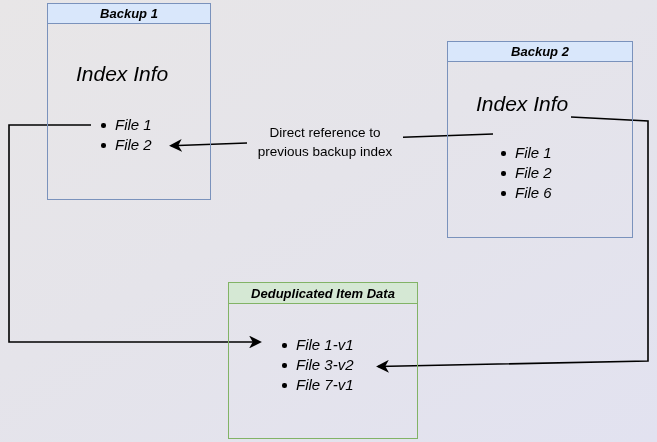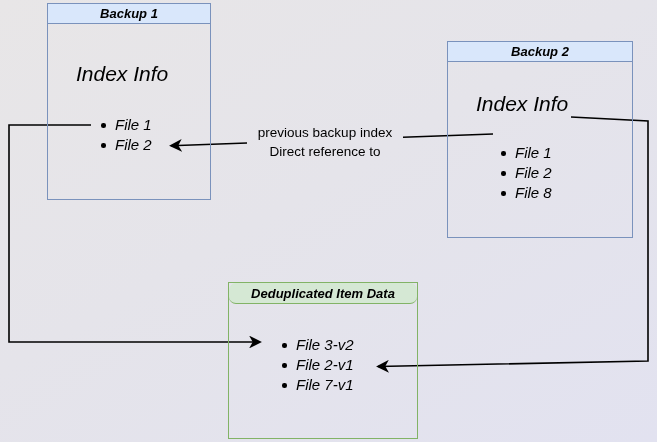--- a/index.html
+++ b/index.html
@@ -14,21 +14,21 @@
   .box{position:absolute;border:1.5px solid;background:transparent;box-sizing:border-box;font-style:italic;}
   .box-header{
     display:flex;align-items:center;justify-content:center;
     font-size:13px;font-weight:bold;
     border-bottom:1.5px solid;
     box-sizing:border-box;
   }
   .blue{border-color:#7a92bc;}
   .blue .box-header{background:#d9e7fb;border-color:#7a92bc;height:20px;}
   .green{border-color:#82b366;}
-  .green .box-header{background:#d5e8d4;border-color:#82b366;height:21px;border-radius:7px;}
+  .green .box-header{background:#d5e8d4;border-color:#82b366;height:21px;}
   .body-label{position:absolute;font-size:21px;}
   ul.filelist{
     position:absolute;margin:0;padding:0;list-style:none;
     font-size:15px;
   }
   ul.filelist li{
     position:relative;height:20px;line-height:20px;padding-left:16px;
   }
   ul.filelist li::before{
     content:"";position:absolute;left:2px;top:8px;
@@ -68,31 +68,31 @@
       <li>File 2</li>
     </ul>
   </div>
 
   <div class="box blue" style="left:447px;top:3px;width:186px;height:197px;margin-top:38px;">
     <div class="box-header">Backup 2</div>
     <div class="body-label" style="left:28px;top:50px;">Index Info</div>
     <ul class="filelist" style="left:51px;top:101px;">
       <li>File 1</li>
       <li>File 2</li>
-      <li>File 8</li>
+      <li>File 6</li>
     </ul>
   </div>
 
   <div class="box green" style="left:228px;top:282px;width:190px;height:157px;">
     <div class="box-header">Deduplicated Item Data</div>
     <ul class="filelist" style="left:51px;top:52px;">
+      <li>File 1-v1</li>
       <li>File 3-v2</li>
-      <li>File 2-v1</li>
       <li>File 7-v1</li>
     </ul>
   </div>
 
   <div class="annotation">
+    <div>Direct reference to</div>
     <div>previous backup index</div>
-    <div>Direct reference to</div>
   </div>
 
 </div>
 
 </body></html>

